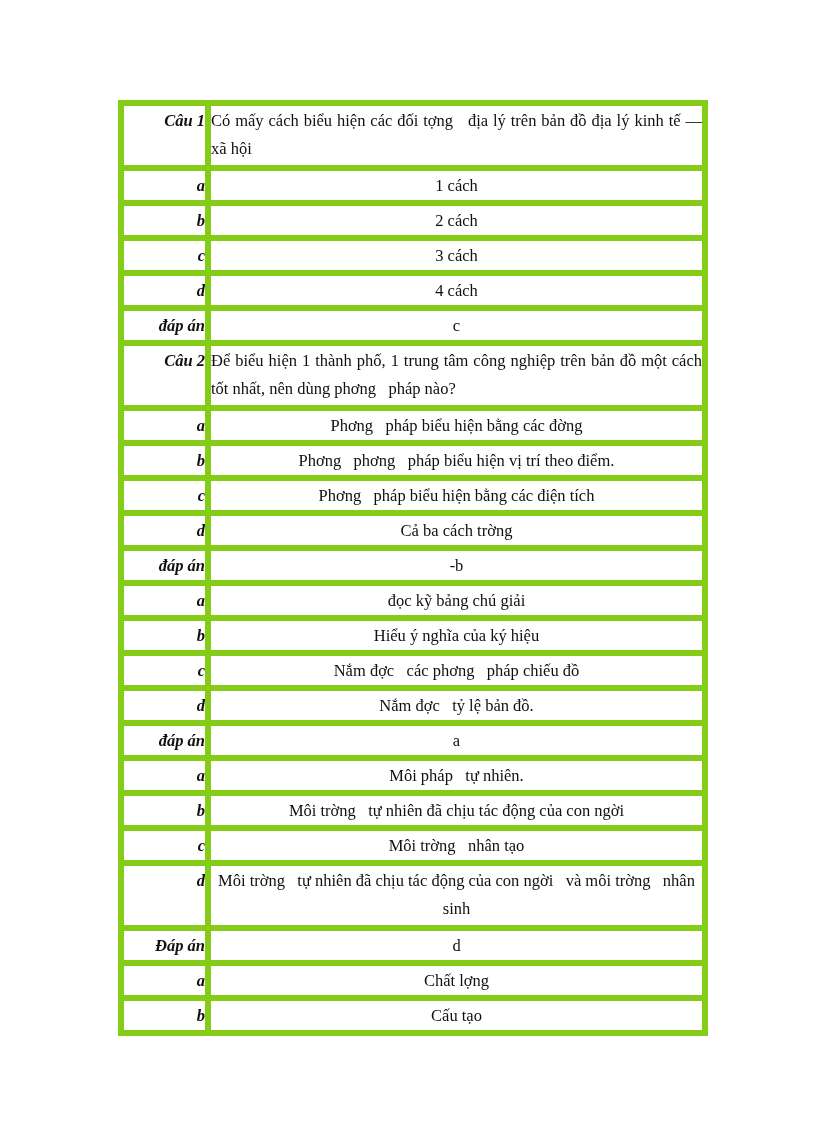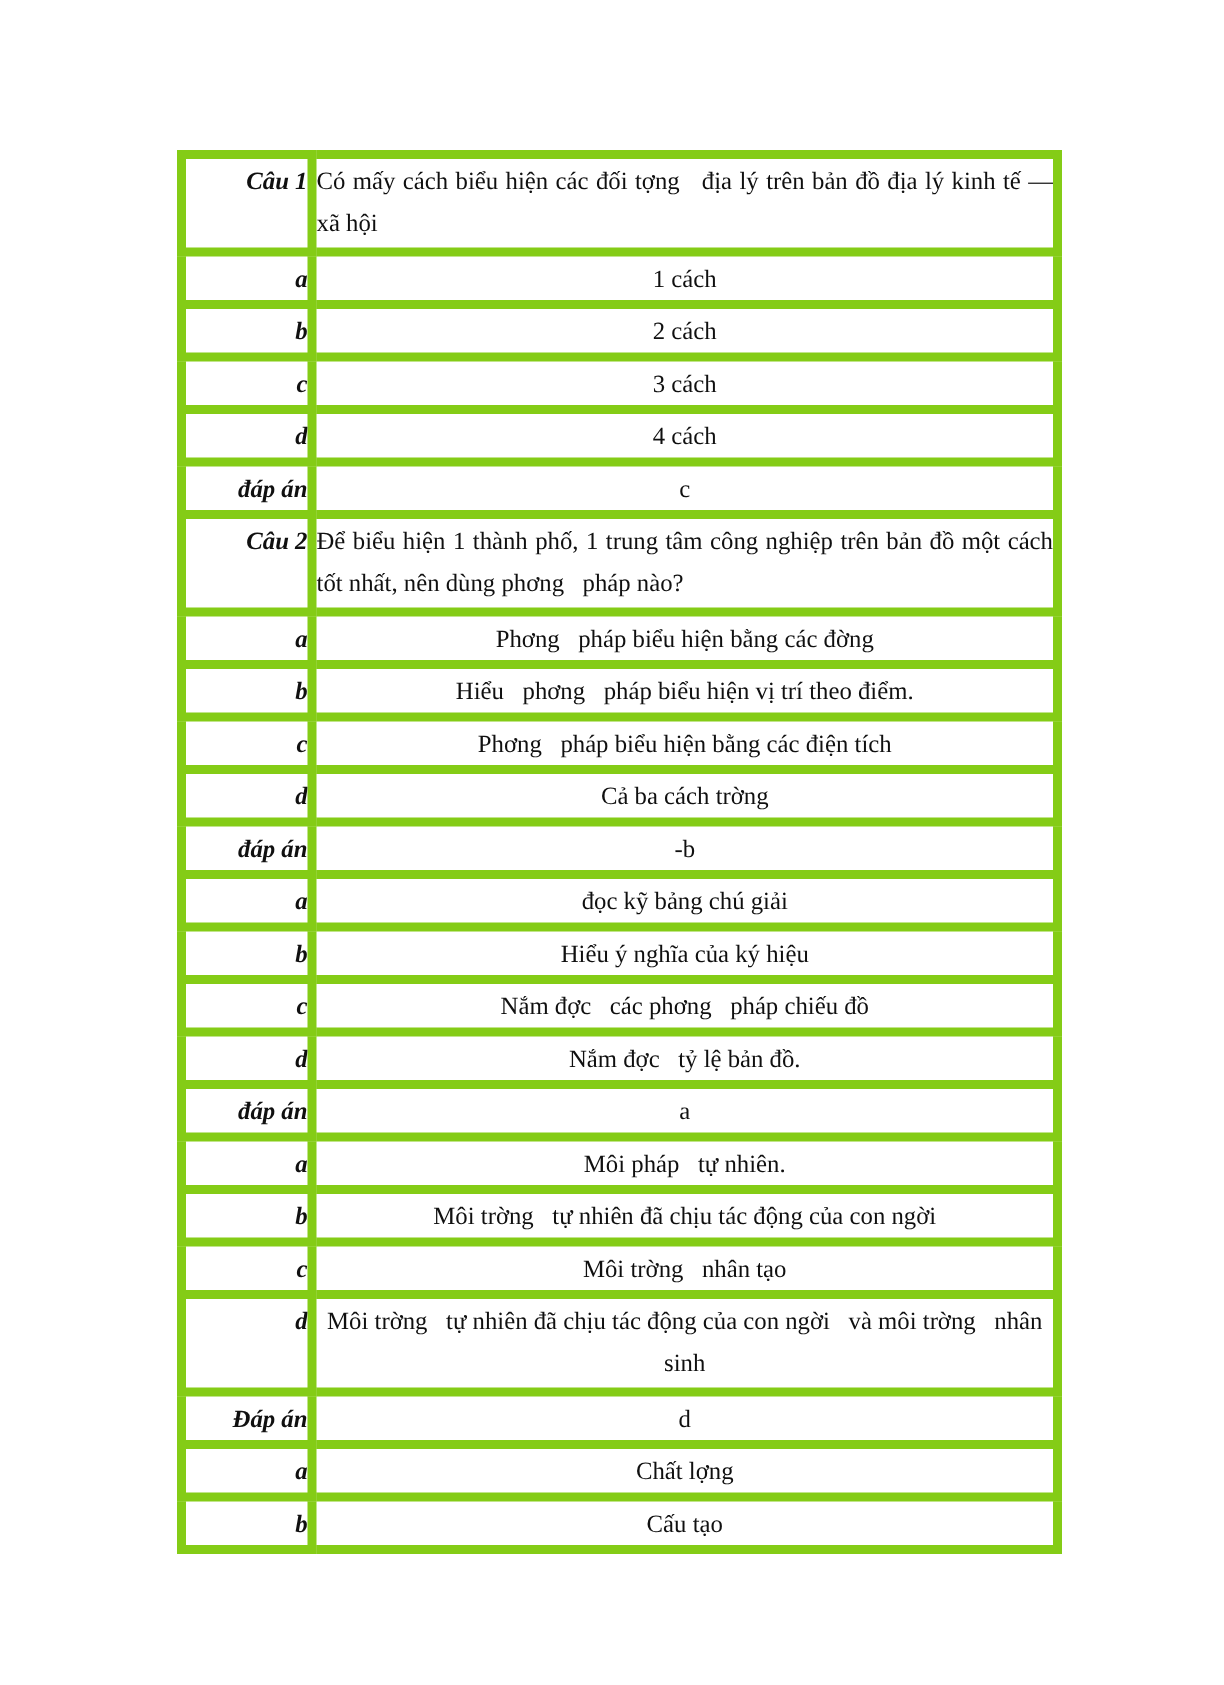--- a/index.html
+++ b/index.html
@@ -89,21 +89,21 @@
     <tr class="tall">
       <td class="lbl">Câu 2</td>
       <td class="txt just">Để biểu hiện 1 thành phố, 1 trung tâm công nghiệp trên bản đồ một cách tốt nhất, nên dùng phơng   pháp nào?</td>
     </tr>
     <tr class="norm">
       <td class="lbl">a</td>
       <td class="txt">Phơng   pháp biểu hiện bằng các đờng</td>
     </tr>
     <tr class="norm">
       <td class="lbl">b</td>
-      <td class="txt">Hiểu   phơng   pháp biểu hiện vị trí theo điểm.</td>
+      <td class="txt">Phơng   phơng   pháp biểu hiện vị trí theo điểm.</td>
     </tr>
     <tr class="norm">
       <td class="lbl">c</td>
       <td class="txt">Phơng   pháp biểu hiện bằng các điện tích</td>
     </tr>
     <tr class="norm">
       <td class="lbl">d</td>
       <td class="txt">Cả ba cách trờng</td>
     </tr>
     <tr class="norm">

